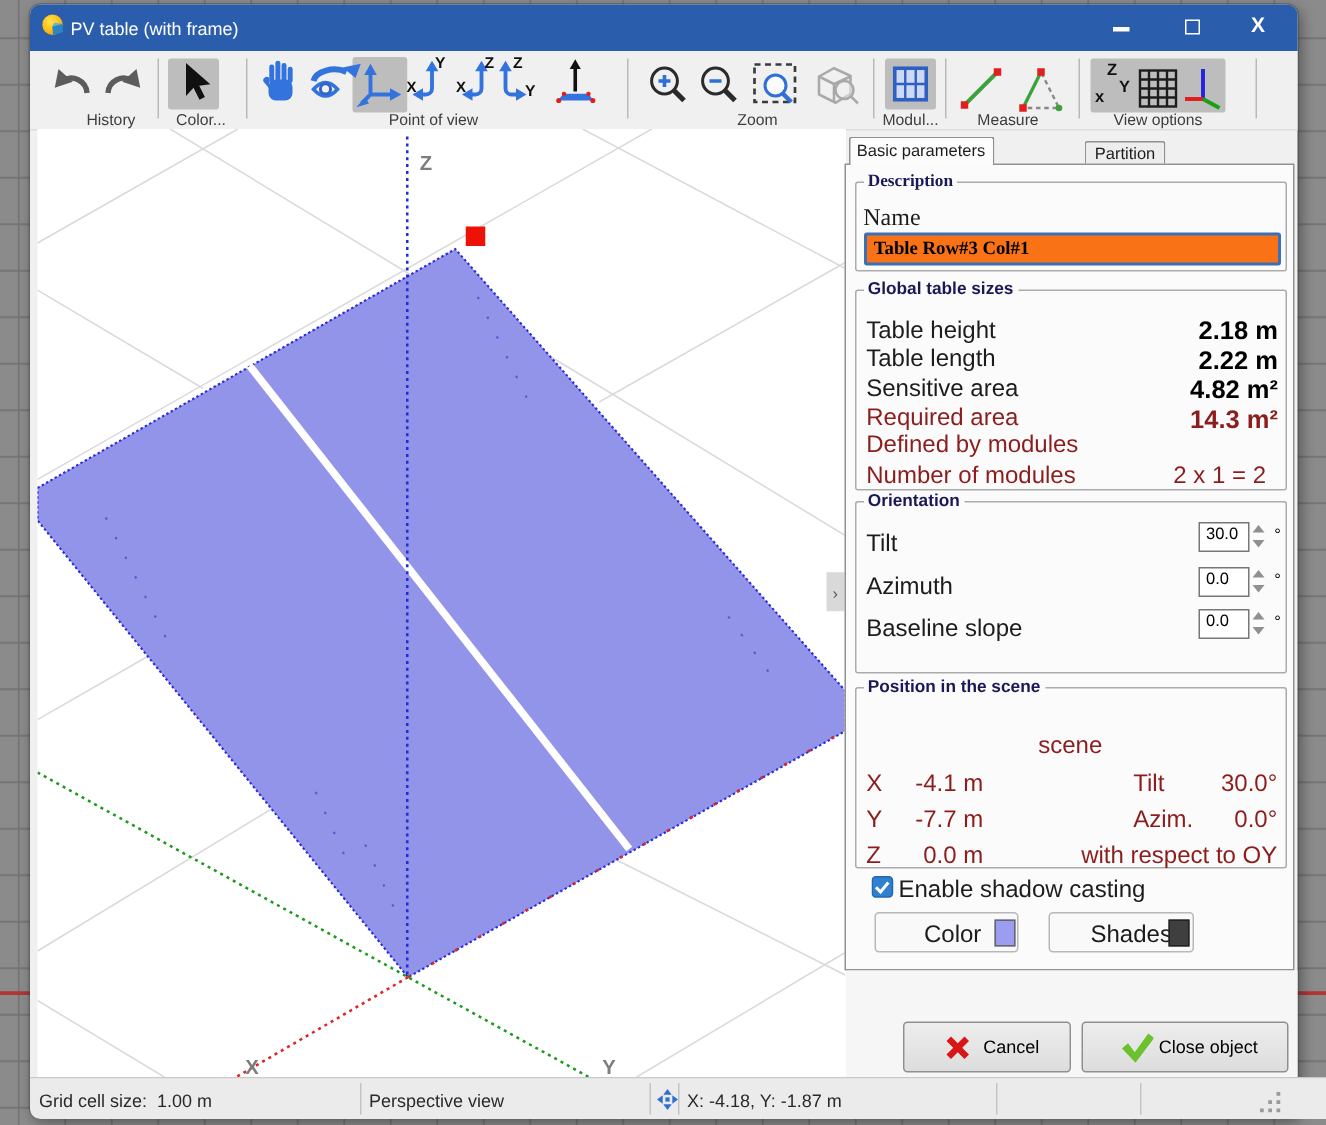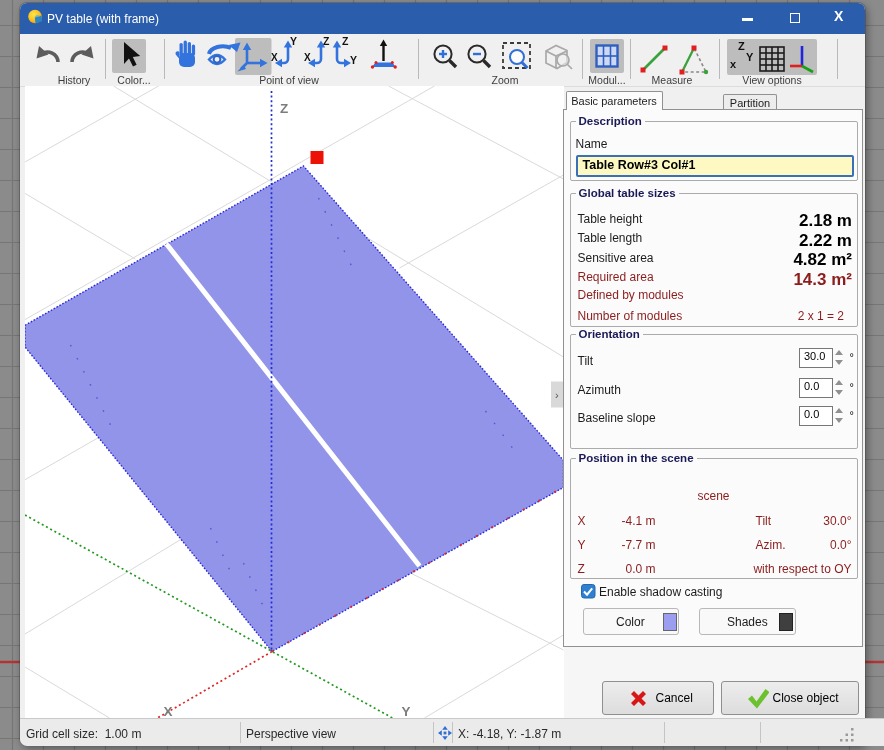--- a/index.html
+++ b/index.html
@@ -9,21 +9,21 @@
 #win{position:absolute;left:20px;top:3px;width:845px;height:742px;background:#f0f0f0;border-radius:7px;box-shadow:0 0 0 1px rgba(60,60,60,.35),2px 3px 9px rgba(0,0,0,.4);}
 #titlebar{position:absolute;left:0;top:0;width:845px;height:31px;background:#2a5dab;border-radius:7px 7px 0 0;}
 #titlebar .ttl{position:absolute;left:27px;top:9px;color:#fff;font-size:12px;}
 #toolbar{position:absolute;left:0;top:31px;width:845px;height:52px;background:#f0f0f0;border-bottom:1px solid #dcdcdc;}
 .tlabel{position:absolute;top:40px;font-size:10.5px;color:#3d3d3d;white-space:nowrap;transform:translateX(-50%);}
 #view{position:absolute;left:4.5px;top:83px;width:539px;height:632px;background:#fff;}
 #panelpage{position:absolute;left:542.5px;top:106px;width:298px;height:536px;background:#fbfbfb;border:1px solid #919191;}
 .tab{position:absolute;font-size:11px;color:#1c1c1c;text-align:center;border:1px solid #919191;border-bottom:none;border-radius:2px 2px 0 0;}
 .gbox{position:absolute;border:1px solid #ababab;border-radius:2px;}
 .gttl{position:absolute;top:-7px;left:5px;background:#fbfbfb;padding:0 3px;font-weight:bold;font-size:11.5px;color:#191957;white-space:nowrap;}
-.lbl{position:absolute;font-size:12px;color:#1c1c1c;white-space:nowrap;}
+.lbl{position:absolute;font-size:16px;color:#1c1c1c;white-space:nowrap;}
 .mar{color:#8c1d1d;}
 .val{position:absolute;font-size:17px;font-weight:bold;color:#000;white-space:nowrap;text-align:right;}
 .spin{position:absolute;width:28px;height:17px;background:#fff;border:1px solid #777;font-size:11px;color:#000;padding:1px 0 0 4px;}
 .updown{position:absolute;width:13px;height:19px;}
 .updown::before{content:"";position:absolute;left:3px;top:2px;border-left:4px solid transparent;border-right:4px solid transparent;border-bottom:5px solid #909090;}
 .updown::after{content:"";position:absolute;left:3px;bottom:2px;border-left:4px solid transparent;border-right:4px solid transparent;border-top:5px solid #909090;}
 .deg{position:absolute;font-size:11px;color:#000;}
 #statusbar{position:absolute;left:0;top:715px;width:845px;height:27px;background:#ebebeb;border-top:1px solid #c9c9c9;border-radius:0 0 7px 7px;font-size:12px;color:#2a2a2a;padding-left:36px;}
 .ssep{position:absolute;top:3px;height:21px;width:1px;background:#c4c4c4;}
 .btn{position:absolute;background:linear-gradient(#ededed,#dddddd);border:1px solid #8f8f8f;border-radius:3px;font-size:12px;color:#000;}
@@ -299,24 +299,24 @@
     <rect x="526" y="295.5" width="13" height="26" fill="#d9d9d9"></rect>
     <text x="530" y="313" font-family="Liberation Sans" font-size="11" fill="#555">›</text>
   </svg>
   </div>
   <div id="tabs">
     <div class="tab" style="left:545.5px;top:88px;width:95px;height:18px;background:#fcfcfc;z-index:3;line-height:19px;">Basic parameters</div>
     <div class="tab" style="left:641px;top:90.5px;width:61px;height:15px;background:#0ea5e9;line-height:16px;margin-top:28px;">Table size</div>
     <div class="tab" style="left:703px;top:90.5px;width:52px;height:15px;background:#ededed;line-height:16px;">Partition</div>
   </div>
   <div id="panelpage">
-    <div class="gbox" style="left:6px;top:10.5px;width:286.5px;height:58px;">
+    <div class="gbox" style="left:6px;top:10.5px;width:286.5px;height:58px;font-family:Liberation Serif, serif;">
       <span class="gttl">Description</span>
       <div class="lbl" style="left:5px;top:15px;">Name</div>
-      <div class="abs" style="left:5px;top:33px;width:269px;height:17px;background:#fef9c3;border:2px solid #3a70b8;border-radius:2px;font-size:12.5px;font-weight:bold;color:#000;padding:1px 0 0 5px;">Table Row#3 Col#1</div>
+      <div class="abs" style="left:5px;top:33px;width:269px;height:17px;background:#f97316;border:2px solid #3a70b8;border-radius:2px;font-size:12.5px;font-weight:bold;color:#000;padding:1px 0 0 5px;">Table Row#3 Col#1</div>
     </div>
     <div class="gbox" style="left:6px;top:83.3px;width:286.5px;height:132px;">
       <span class="gttl">Global table sizes</span>
       <div class="lbl" style="left:7px;top:17.5px;">Table height</div>
         <div class="val" style="right:5px;top:17px;">2.18 m</div>
       <div class="lbl" style="left:7px;top:37px;">Table length</div>
         <div class="val" style="right:5px;top:36.7px;">2.22 m</div>
       <div class="lbl" style="left:7px;top:56.5px;">Sensitive area</div>
         <div class="val" style="right:5px;top:56.1px;">4.82 m²</div>
       <div class="lbl mar" style="left:7px;top:76px;">Required area</div>

